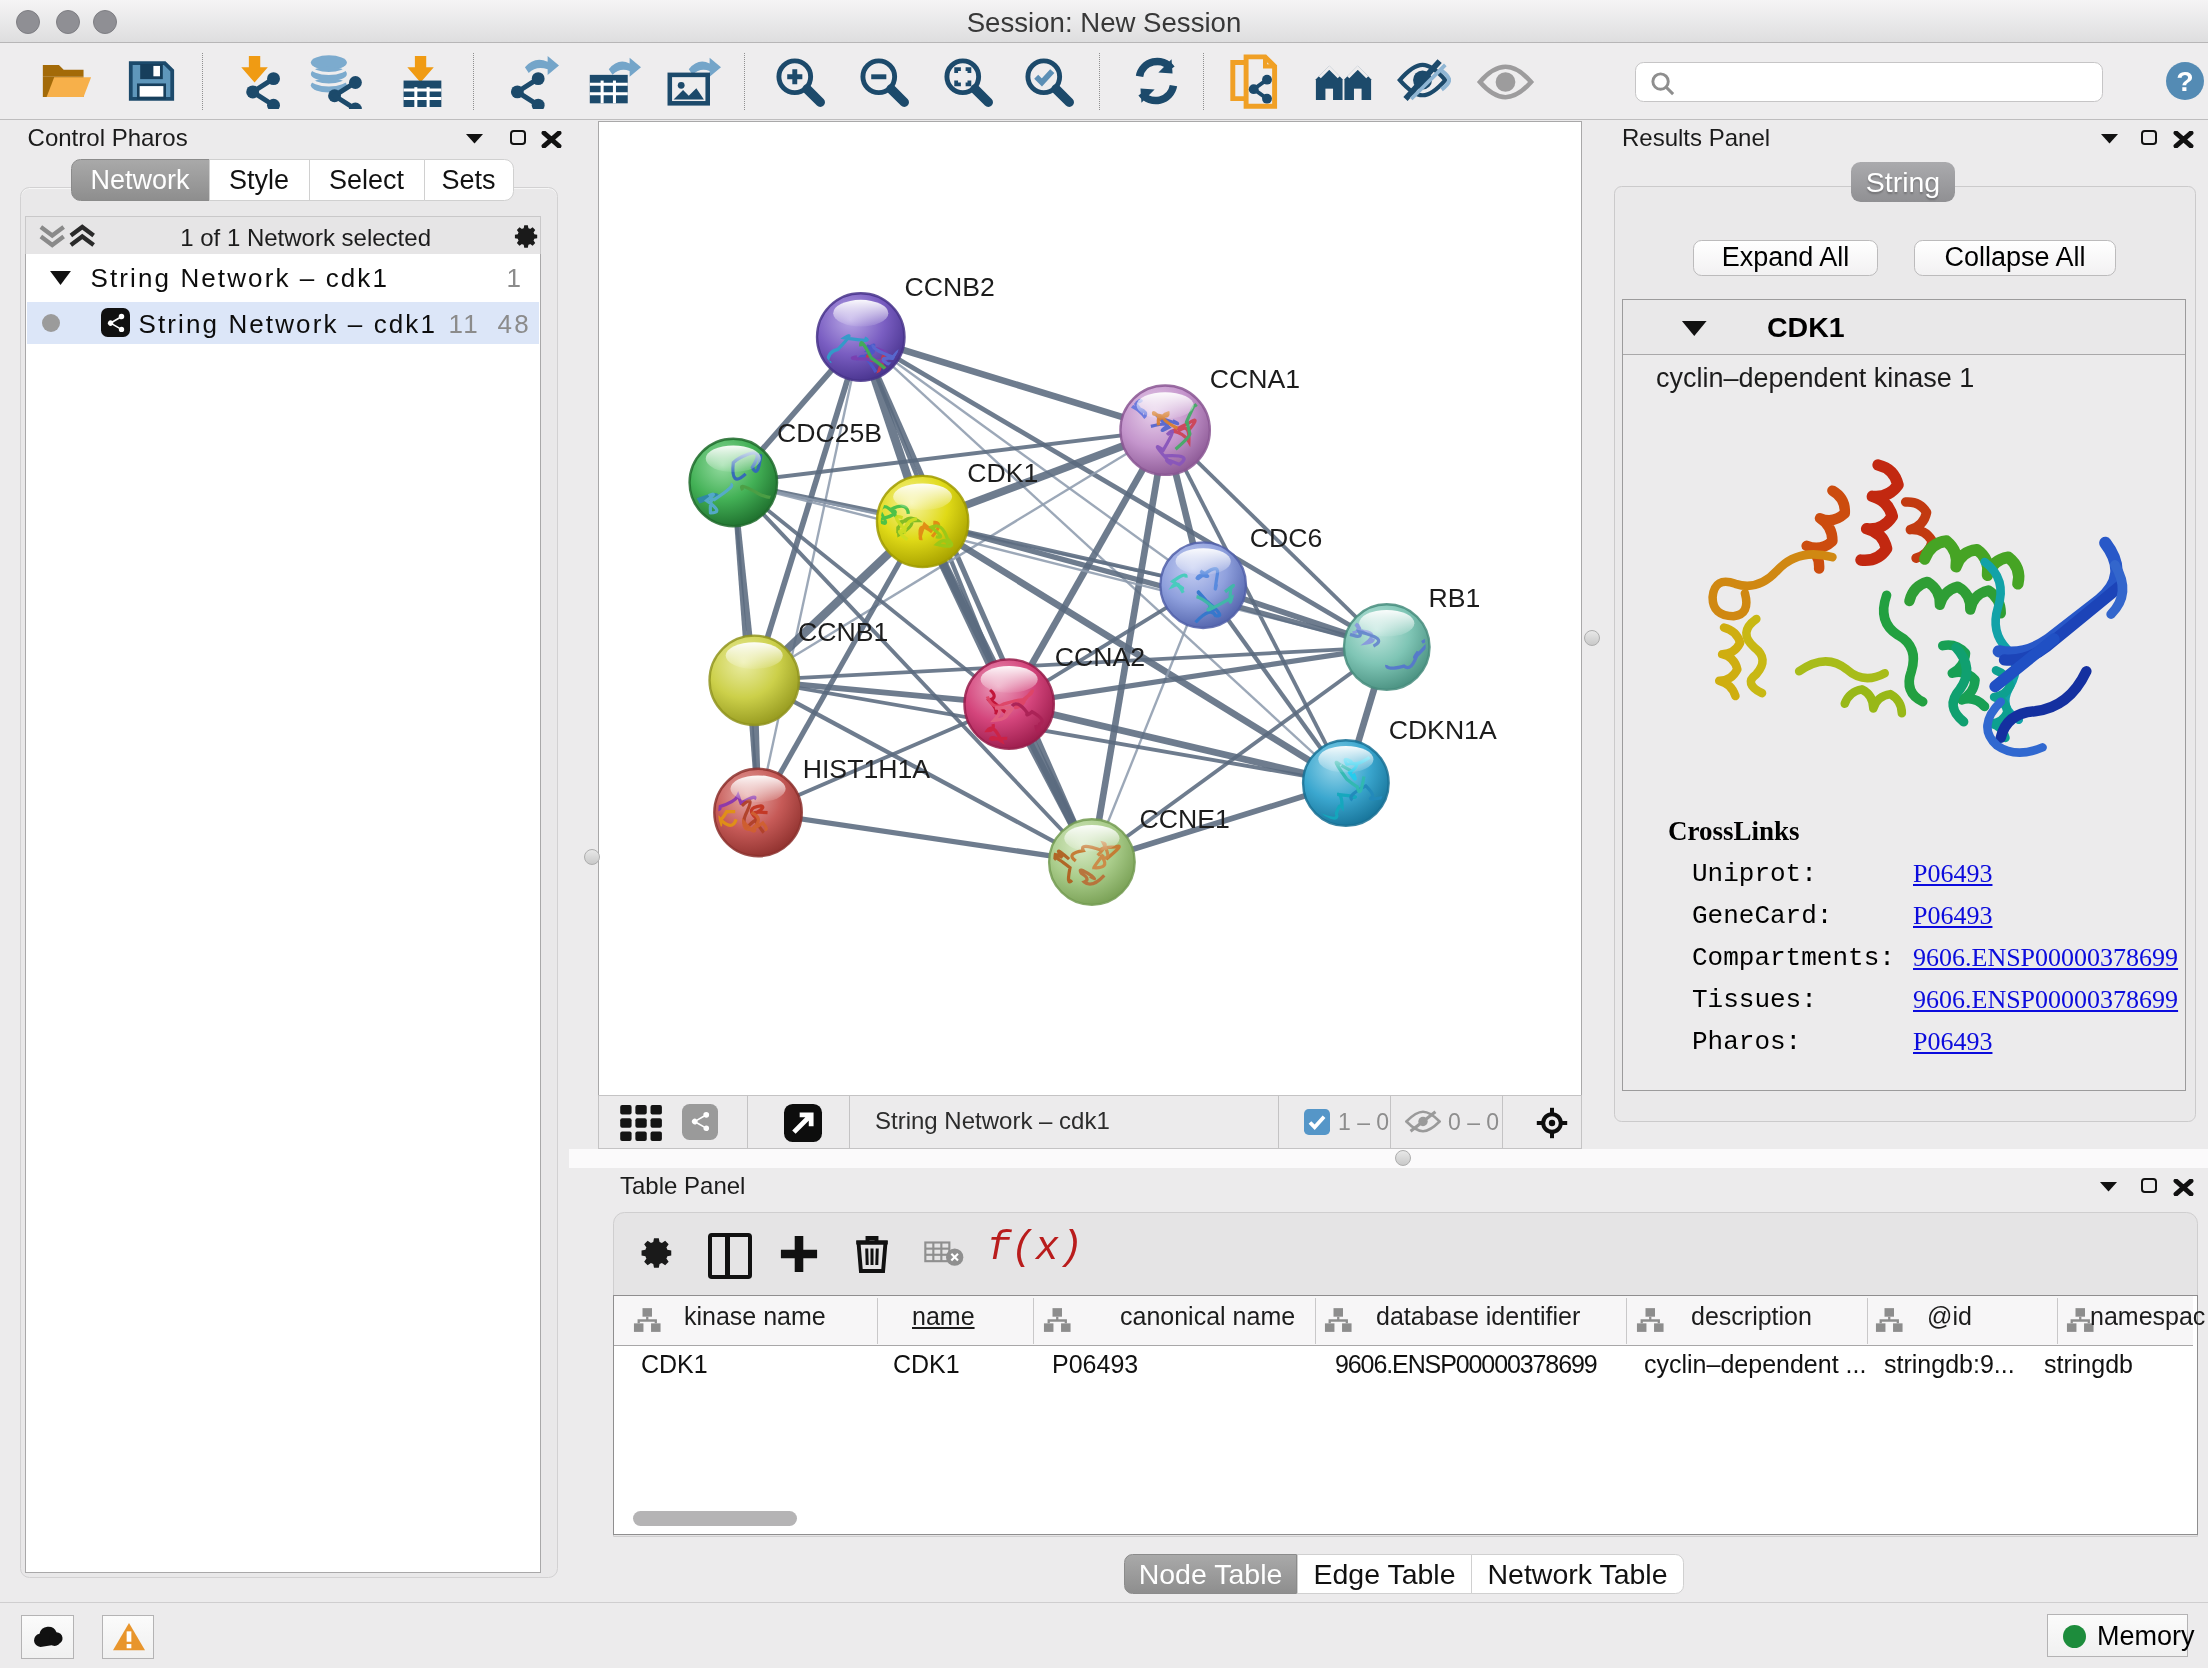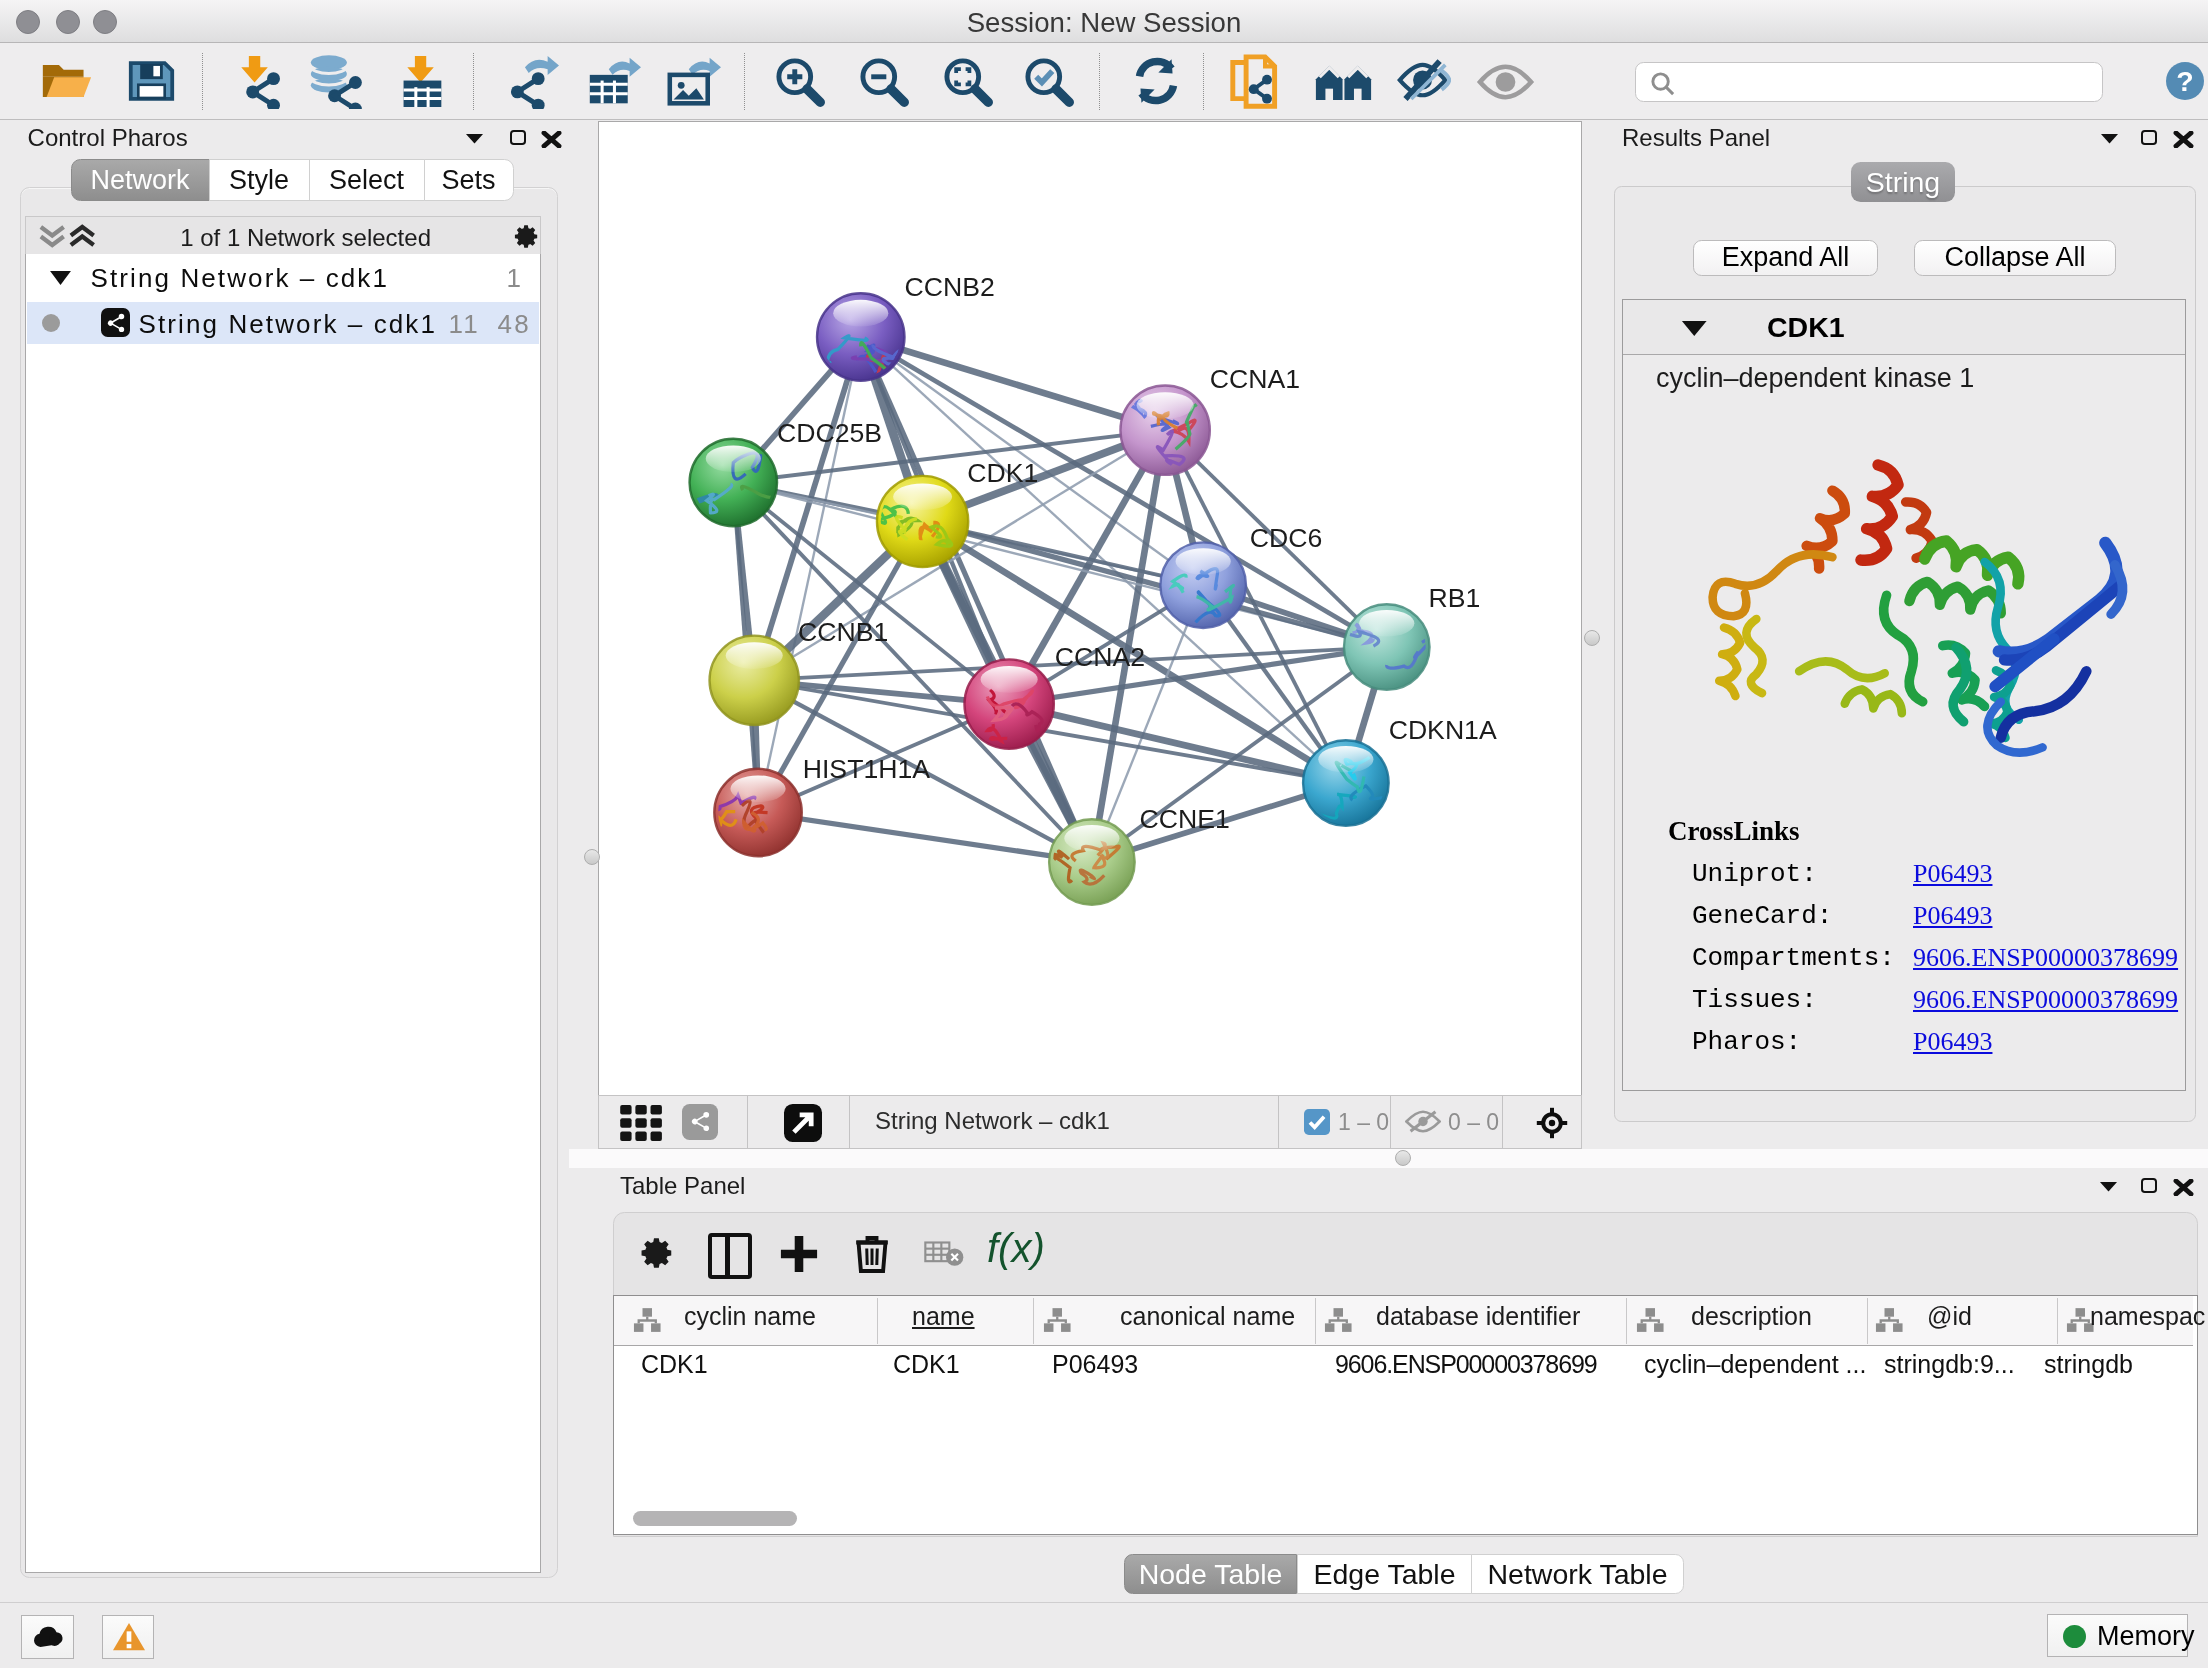--- a/index.html
+++ b/index.html
@@ -667,21 +667,21 @@
     <g stroke="#8f8f8f" stroke-width="1.6" fill="none">
         <rect x="1" y="1" width="18" height="14"></rect>
         <line x1="1" y1="5.6" x2="19" y2="5.6"></line>
         <line x1="1" y1="10.2" x2="19" y2="10.2"></line>
         <line x1="7" y1="1" x2="7" y2="15"></line>
         <line x1="13" y1="1" x2="13" y2="15"></line>
       </g>
     <circle cx="23" cy="12" r="6.5" fill="#8f8f8f"></circle>
       <path d="M20.5 9.5 L25.5 14.5 M25.5 9.5 L20.5 14.5" stroke="#fff" stroke-width="1.6"></path>
   </svg>
-  <div class="abs" style="left:418px;top:58px;font-size:40px;font-style:italic;color:#14532d;font-family:Liberation Sans, sans-serif;">f(x)</div>
+  <div class="abs" style="left:418px;top:58px;font-size:40px;font-style:italic;color:#b91c1c;font-family:Liberation Mono, monospace;">f(x)</div>
   <div class="abs" style="left:44px;top:127px;width:1583px;height:238px;background:#fff;border:1.9px solid #8f8e8f;">
     <div class="abs" style="left:0;top:0;width:1579px;height:49px;background:#f7f6f7;border-bottom:1.9px solid #a8a7a8;"></div>
     <div class="abs" style="left:263px;top:1.9px;height:46px;border-left:1.9px solid #c9c8c9;"></div>
     <div class="abs" style="left:419px;top:1.9px;height:46px;border-left:1.9px solid #c9c8c9;"></div>
     <div class="abs" style="left:701px;top:1.9px;height:46px;border-left:1.9px solid #c9c8c9;"></div>
     <div class="abs" style="left:1012px;top:1.9px;height:46px;border-left:1.9px solid #c9c8c9;"></div>
     <div class="abs" style="left:1253px;top:1.9px;height:46px;border-left:1.9px solid #c9c8c9;"></div>
     <div class="abs" style="left:1443px;top:1.9px;height:46px;border-left:1.9px solid #c9c8c9;"></div>
     <svg class="treeic" style="left:19px;" width="28.5" height="27" viewBox="0 0 30 28">
         <rect x="10" y="1" width="10" height="9" fill="#8d8d8d"></rect>
@@ -712,21 +712,21 @@
         <rect x="1" y="17" width="10" height="9" fill="#8d8d8d"></rect>
         <rect x="19" y="17" width="10" height="9" fill="#8d8d8d"></rect>
         <path d="M15 10 L15 14 M6 17 L6 14 L24 14 L24 17" stroke="#8d8d8d" stroke-width="2.4" fill="none"></path>
       </svg>
     <svg class="treeic" style="left:1452px;" width="28.5" height="27" viewBox="0 0 30 28">
         <rect x="10" y="1" width="10" height="9" fill="#8d8d8d"></rect>
         <rect x="1" y="17" width="10" height="9" fill="#8d8d8d"></rect>
         <rect x="19" y="17" width="10" height="9" fill="#8d8d8d"></rect>
         <path d="M15 10 L15 14 M6 17 L6 14 L24 14 L24 17" stroke="#8d8d8d" stroke-width="2.4" fill="none"></path>
       </svg>
-    <div class="hcell" style="left:70px;">cyclin name</div>
+    <div class="hcell" style="left:70px;">kinase name</div>
     <div class="hcell" style="left:298px;text-decoration:underline;">name</div>
     <div class="hcell" style="left:506px;">canonical name</div>
     <div class="hcell" style="left:762px;">database identifier</div>
     <div class="hcell" style="left:1077px;">description</div>
     <div class="hcell" style="left:1313px;">@id</div>
     <div class="hcell" style="left:1476px;">namespac</div>
     <div class="tcell" style="left:27px;">CDK1</div>
     <div class="tcell" style="left:279px;">CDK1</div>
     <div class="tcell" style="left:438px;">P06493</div>
     <div class="tcell" style="left:721px;letter-spacing:-1.1px;">9606.ENSP00000378699</div>

